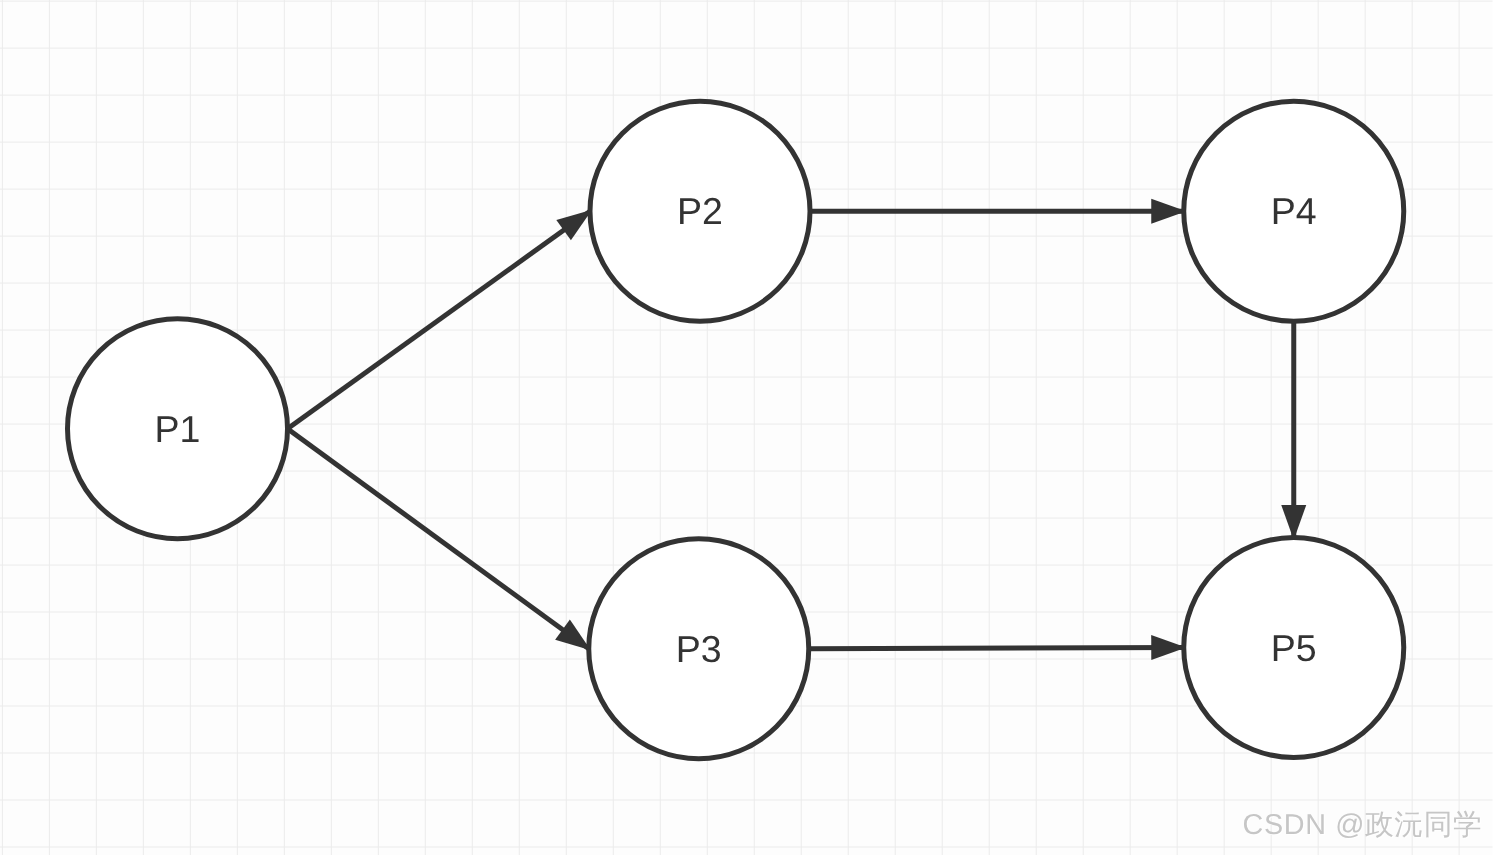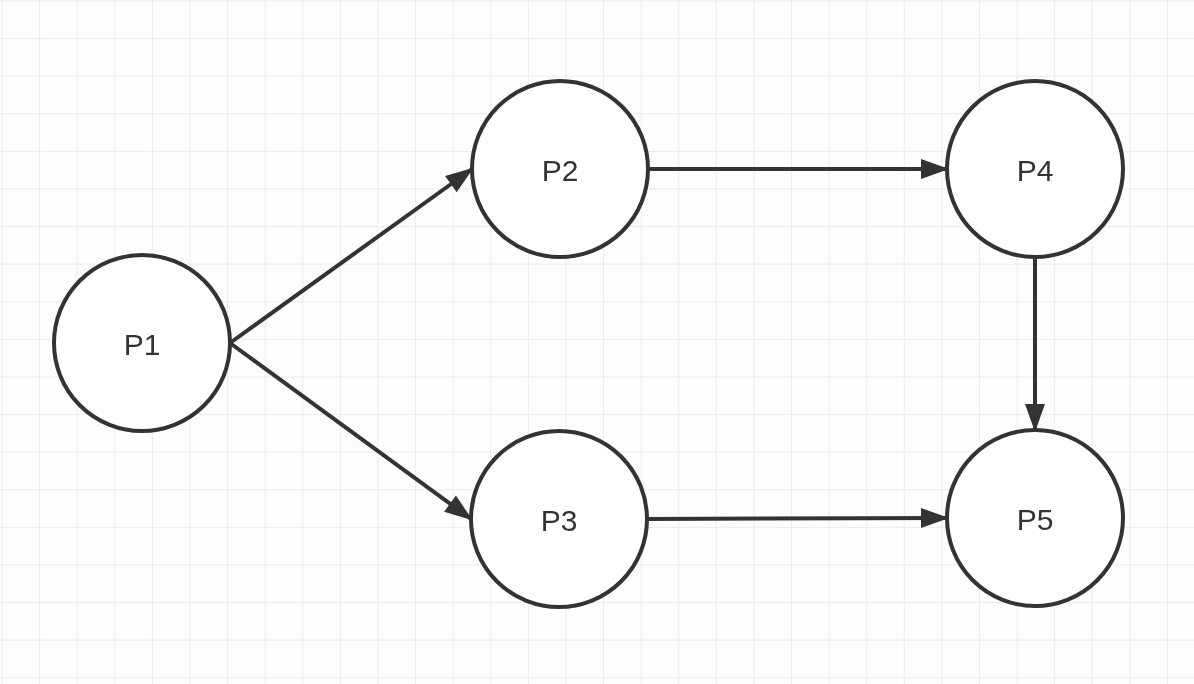--- a/index.html
+++ b/index.html
@@ -73,13 +73,14 @@
       </g>
       <g>
         <circle class="node-circle" cx="1035" cy="169" r="88" fill="#ffffff" stroke="#333333" stroke-width="4"></circle>
         <text class="node-label" x="1035" y="169" text-anchor="middle" dominant-baseline="central" dy="1" font-size="30" fill="#333333">P4</text>
       </g>
       <g>
         <circle class="node-circle" cx="1035" cy="518" r="88" fill="#ffffff" stroke="#333333" stroke-width="4"></circle>
         <text class="node-label" x="1035" y="518" text-anchor="middle" dominant-baseline="central" dy="1" font-size="30" fill="#333333">P5</text>
       </g>
     </svg>
+  <div class="watermark" style="color: rgb(198, 198, 198);">CSDN @政沅同学</div>
 </div>
 
 </body></html>

